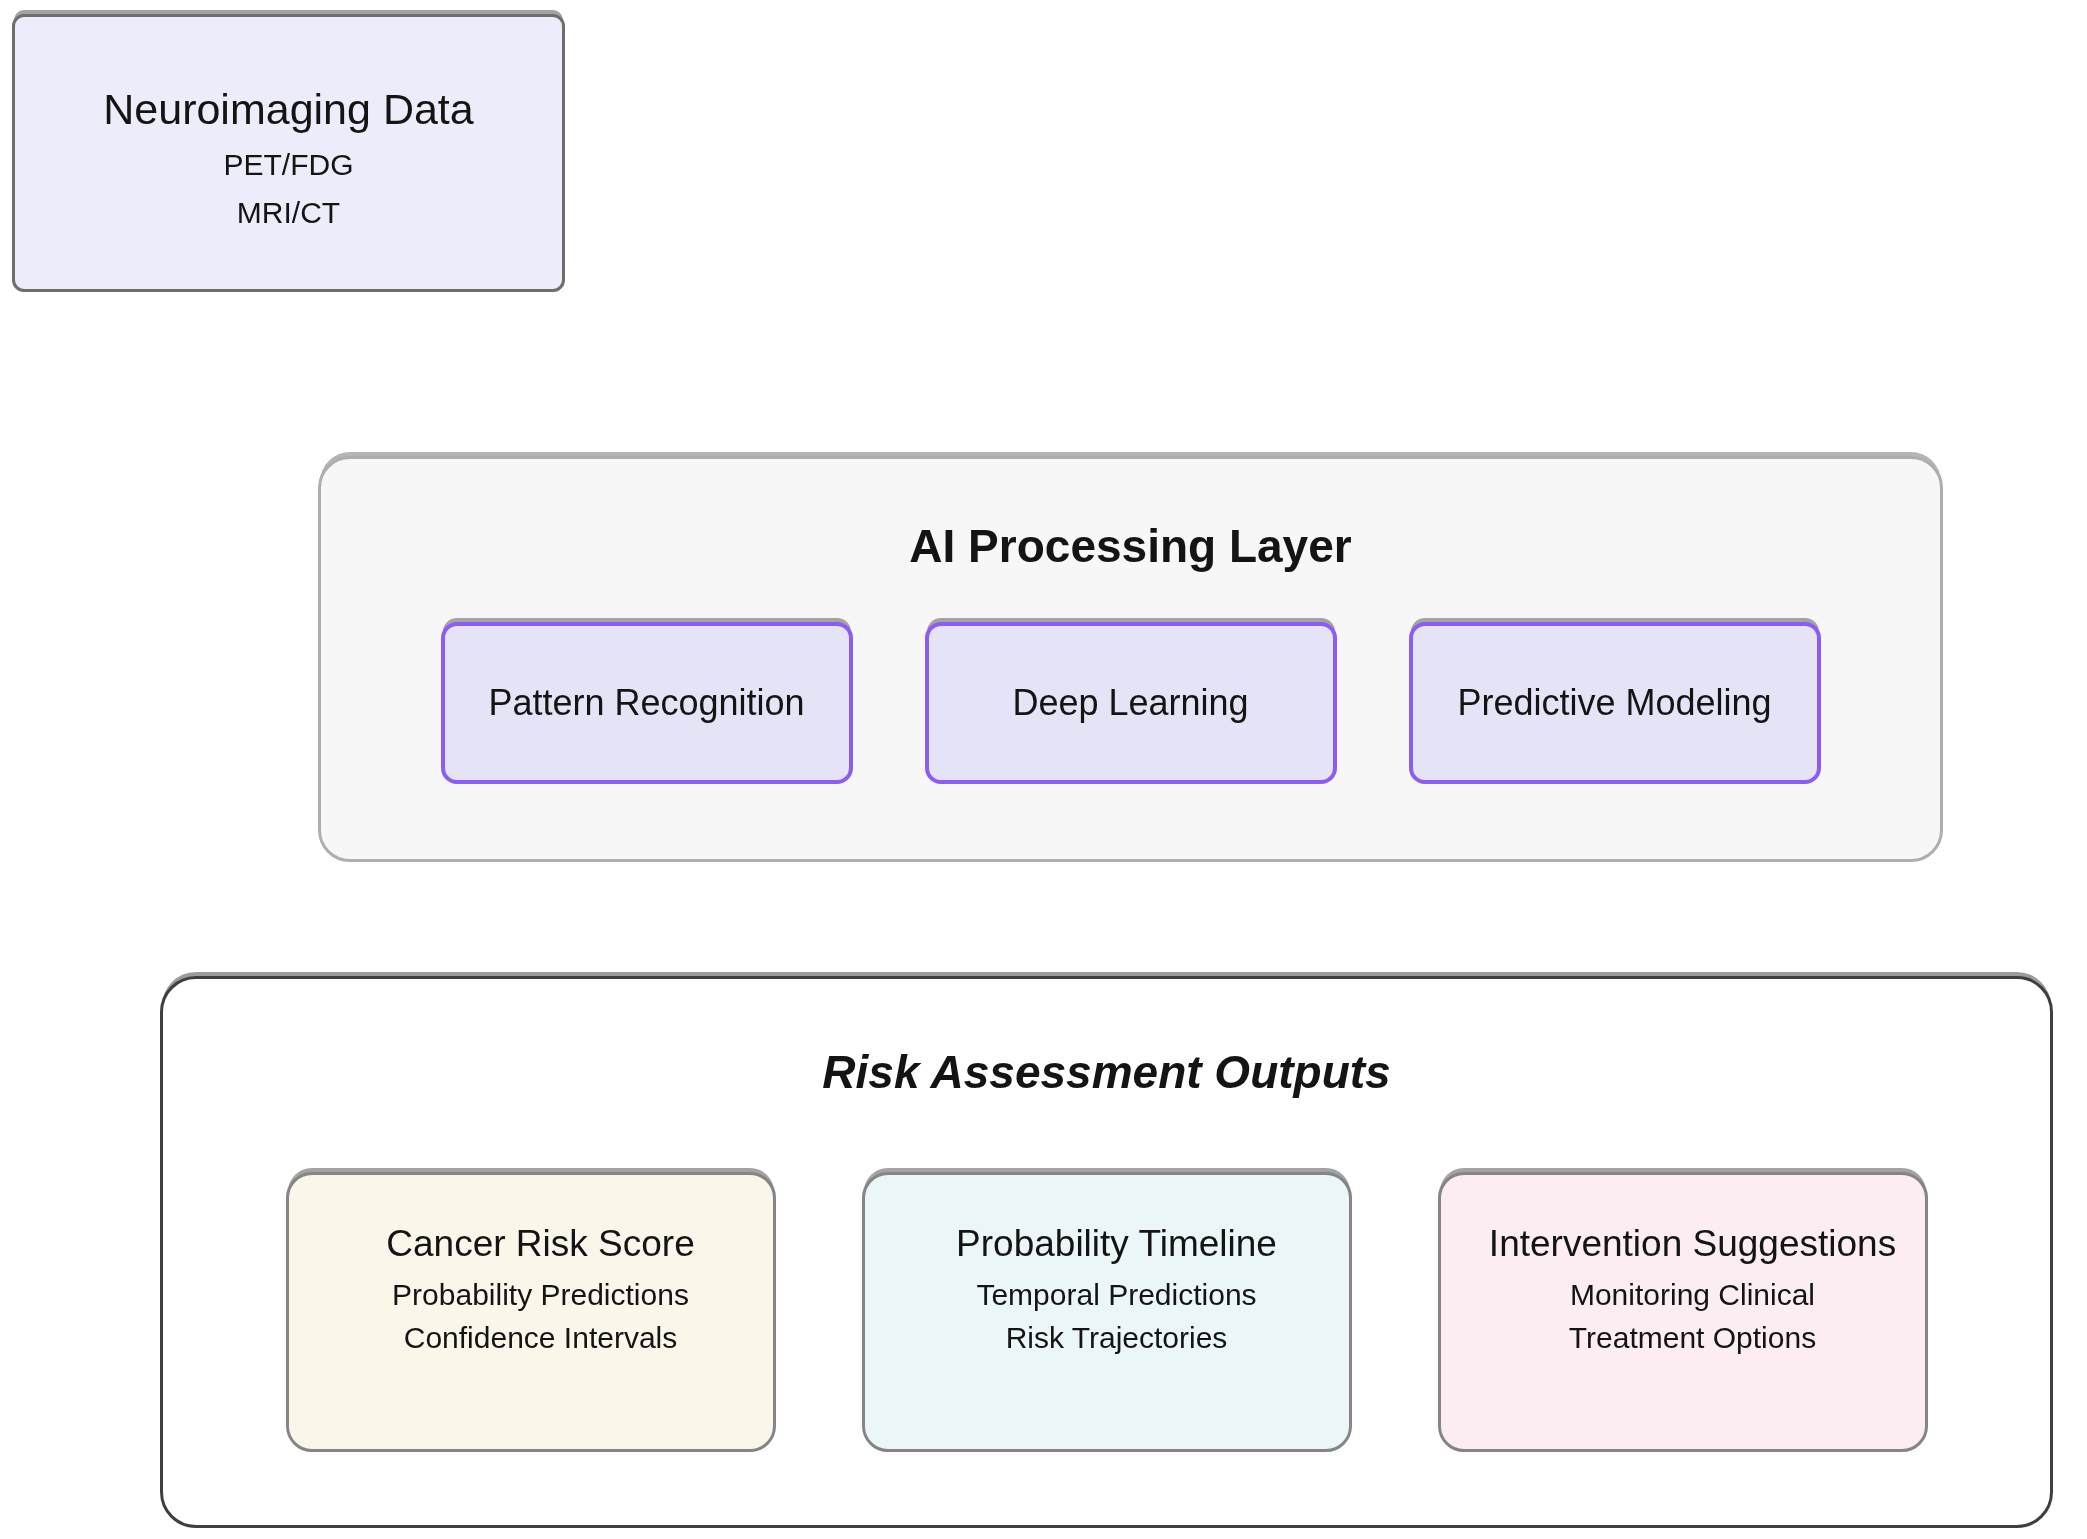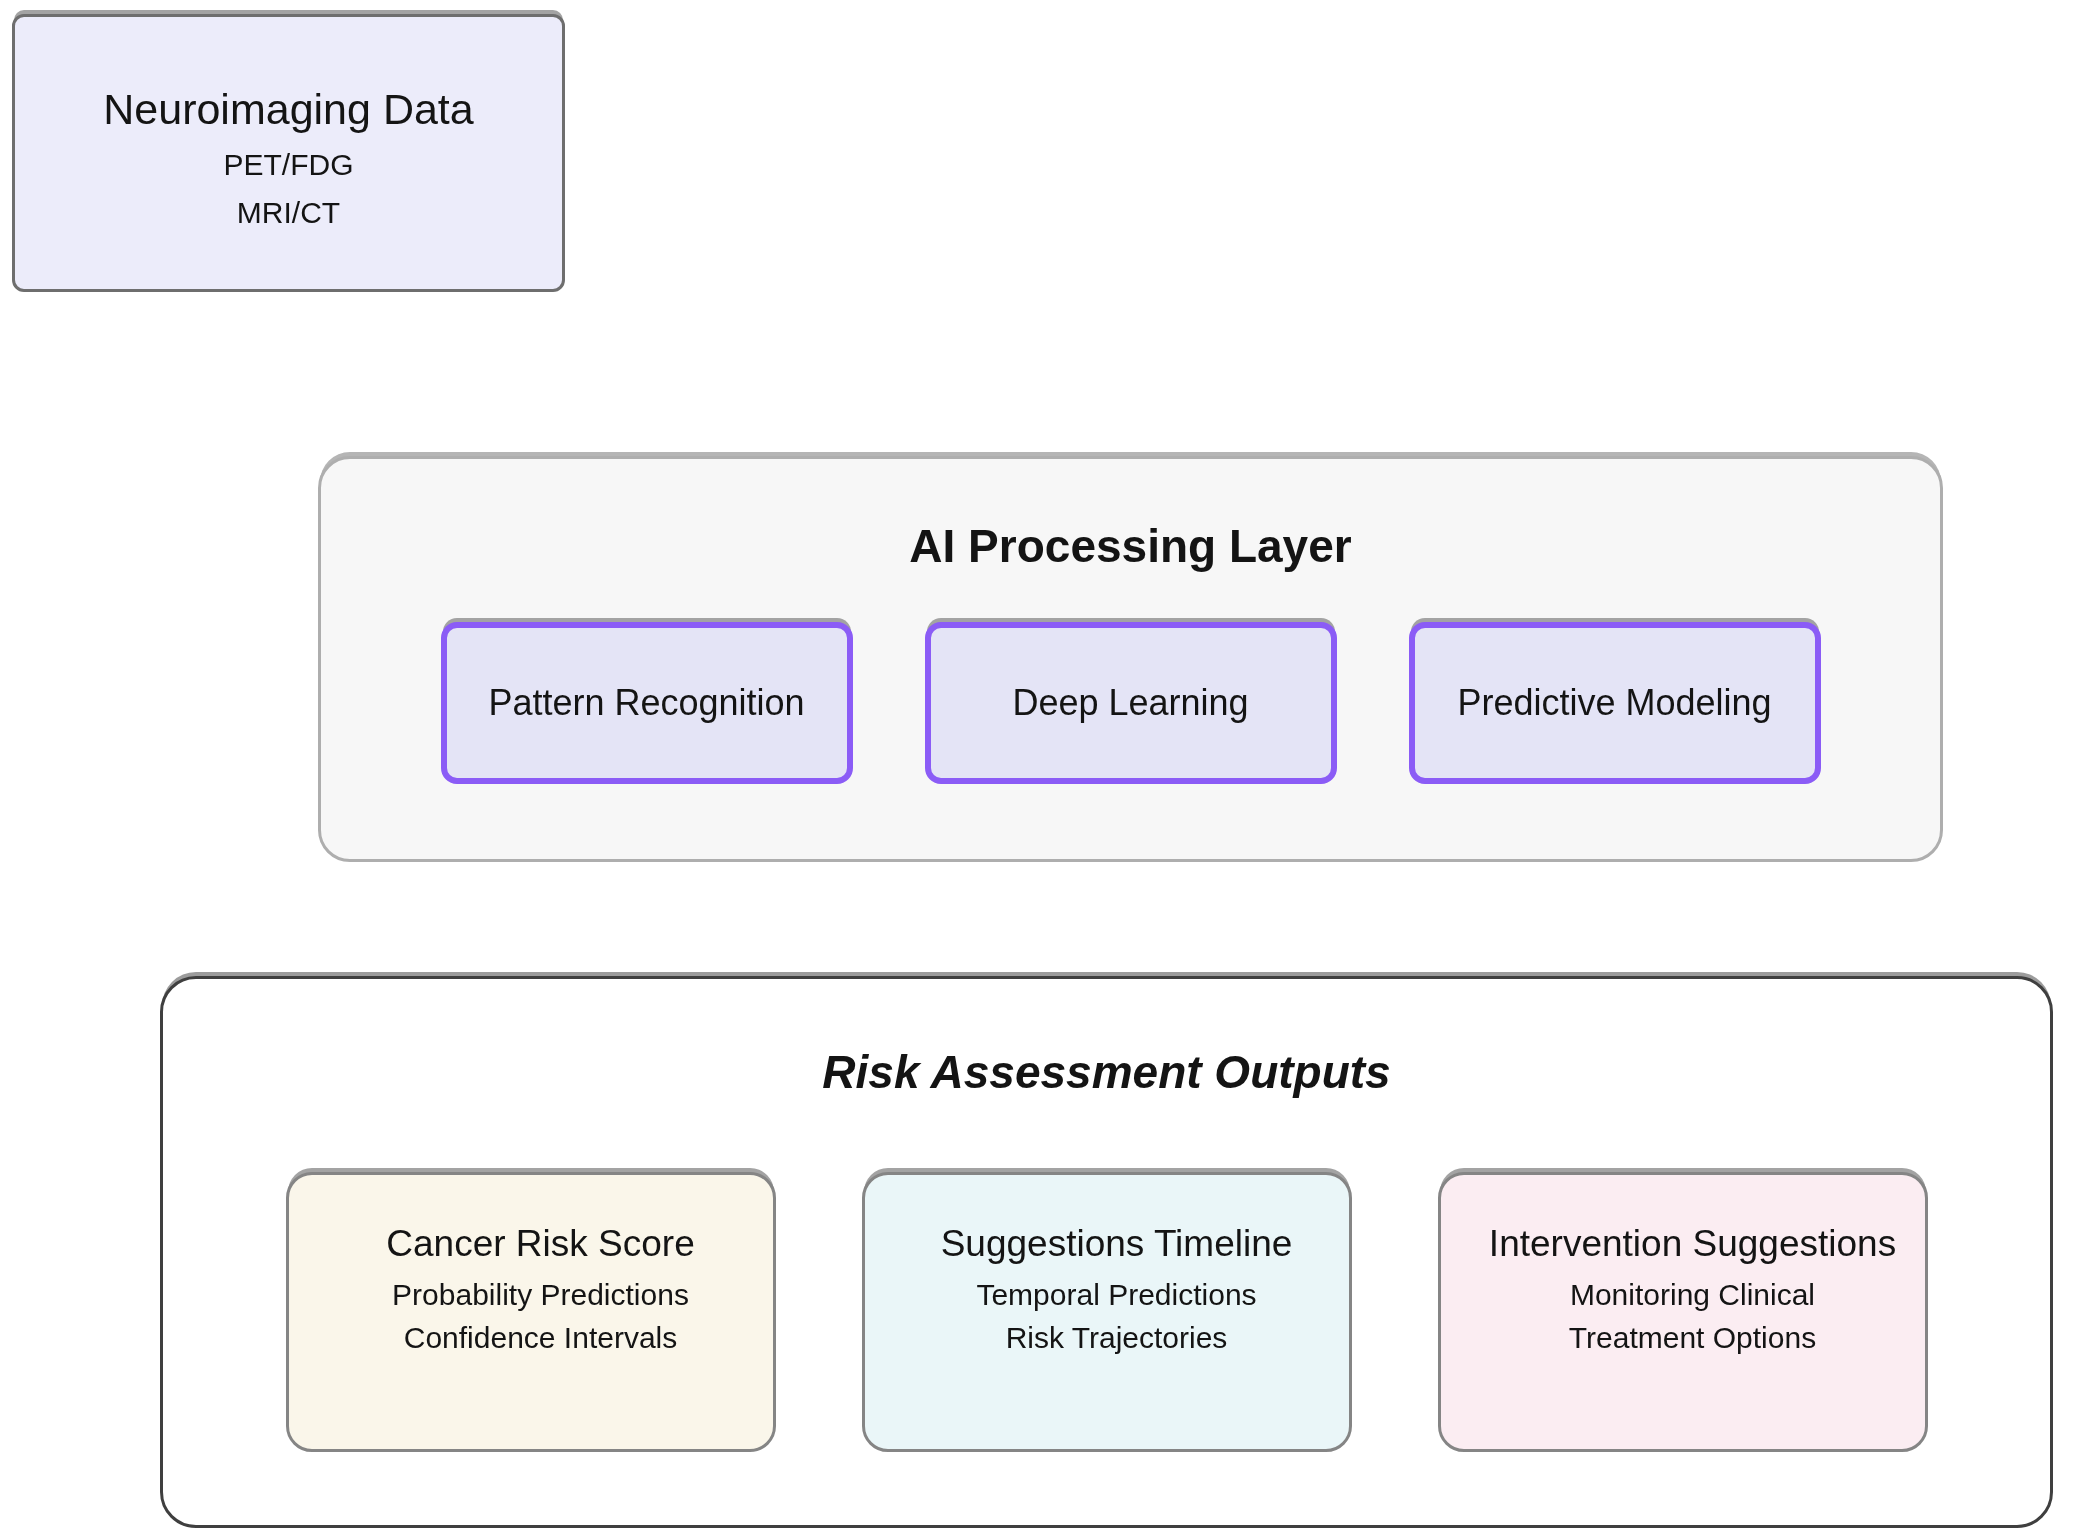--- a/index.html
+++ b/index.html
@@ -75,21 +75,21 @@
     display: flex;
     justify-content: center;
     gap: 72px;
     margin-top: 48px;
   }
   .module-box {
     box-sizing: border-box;
     width: 412px;
     height: 162px;
     background: var(--c-module);
-    border: 6px solid #8b5cf6;
+    border: 4px solid #8b5cf6;
     border-radius: 16px;
     box-shadow: 0 -6px 0 -2px #a3a3a3;
     display: flex;
     align-items: center;
     justify-content: center;
     font-size: 36px;
     font-weight: 400;
   }
 
   
@@ -165,21 +165,21 @@
     <p class="section-title">Risk Assessment Outputs</p>
     <div class="output-row">
 
       <div class="output-card" id="output-0">
         <p class="card-title">Cancer Risk Score</p>
         <p class="card-line">Probability Predictions</p>
         <p class="card-line">Confidence Intervals</p>
       </div>
 
       <div class="output-card" id="output-1">
-        <p class="card-title">Suggestions Timeline</p>
+        <p class="card-title">Probability Timeline</p>
         <p class="card-line">Temporal Predictions</p>
         <p class="card-line">Risk Trajectories</p>
       </div>
 
       <div class="output-card" id="output-2">
         <p class="card-title">Intervention Suggestions</p>
         <p class="card-line">Monitoring Clinical</p>
         <p class="card-line">Treatment Options</p>
       </div>
 

